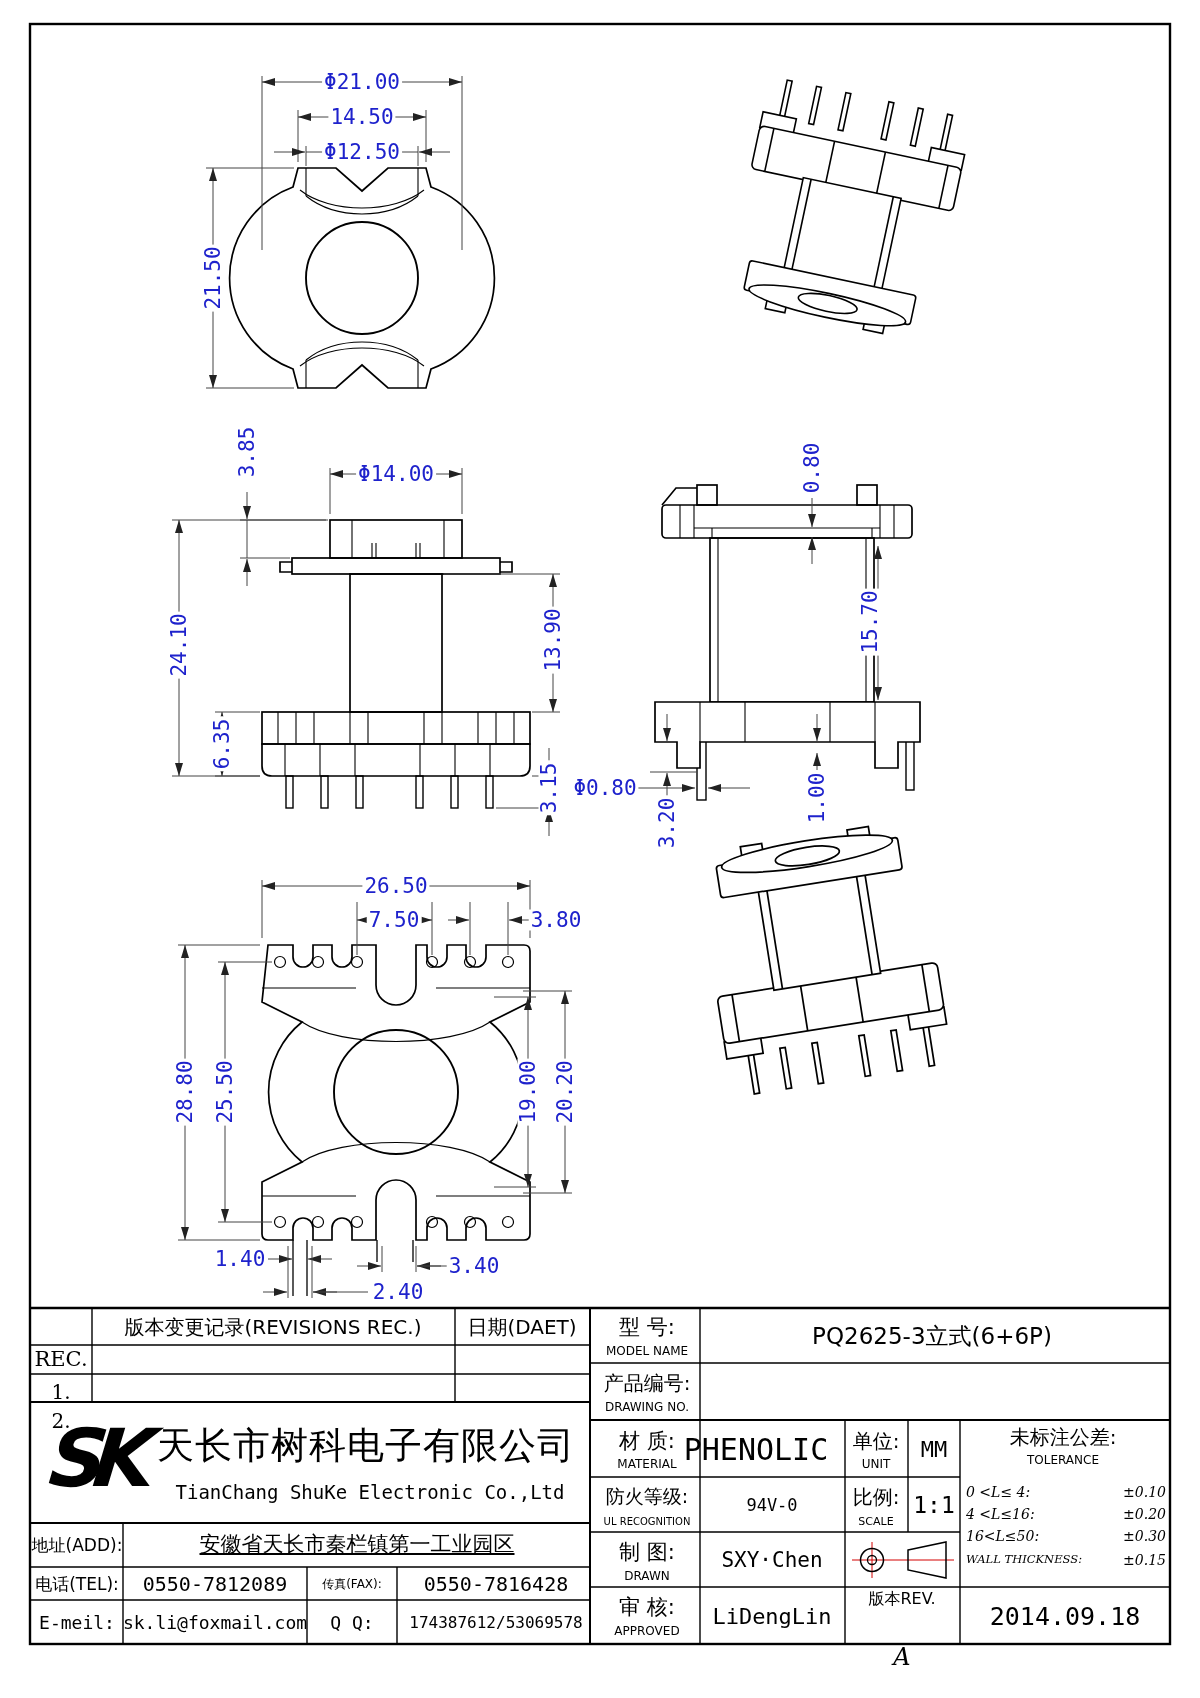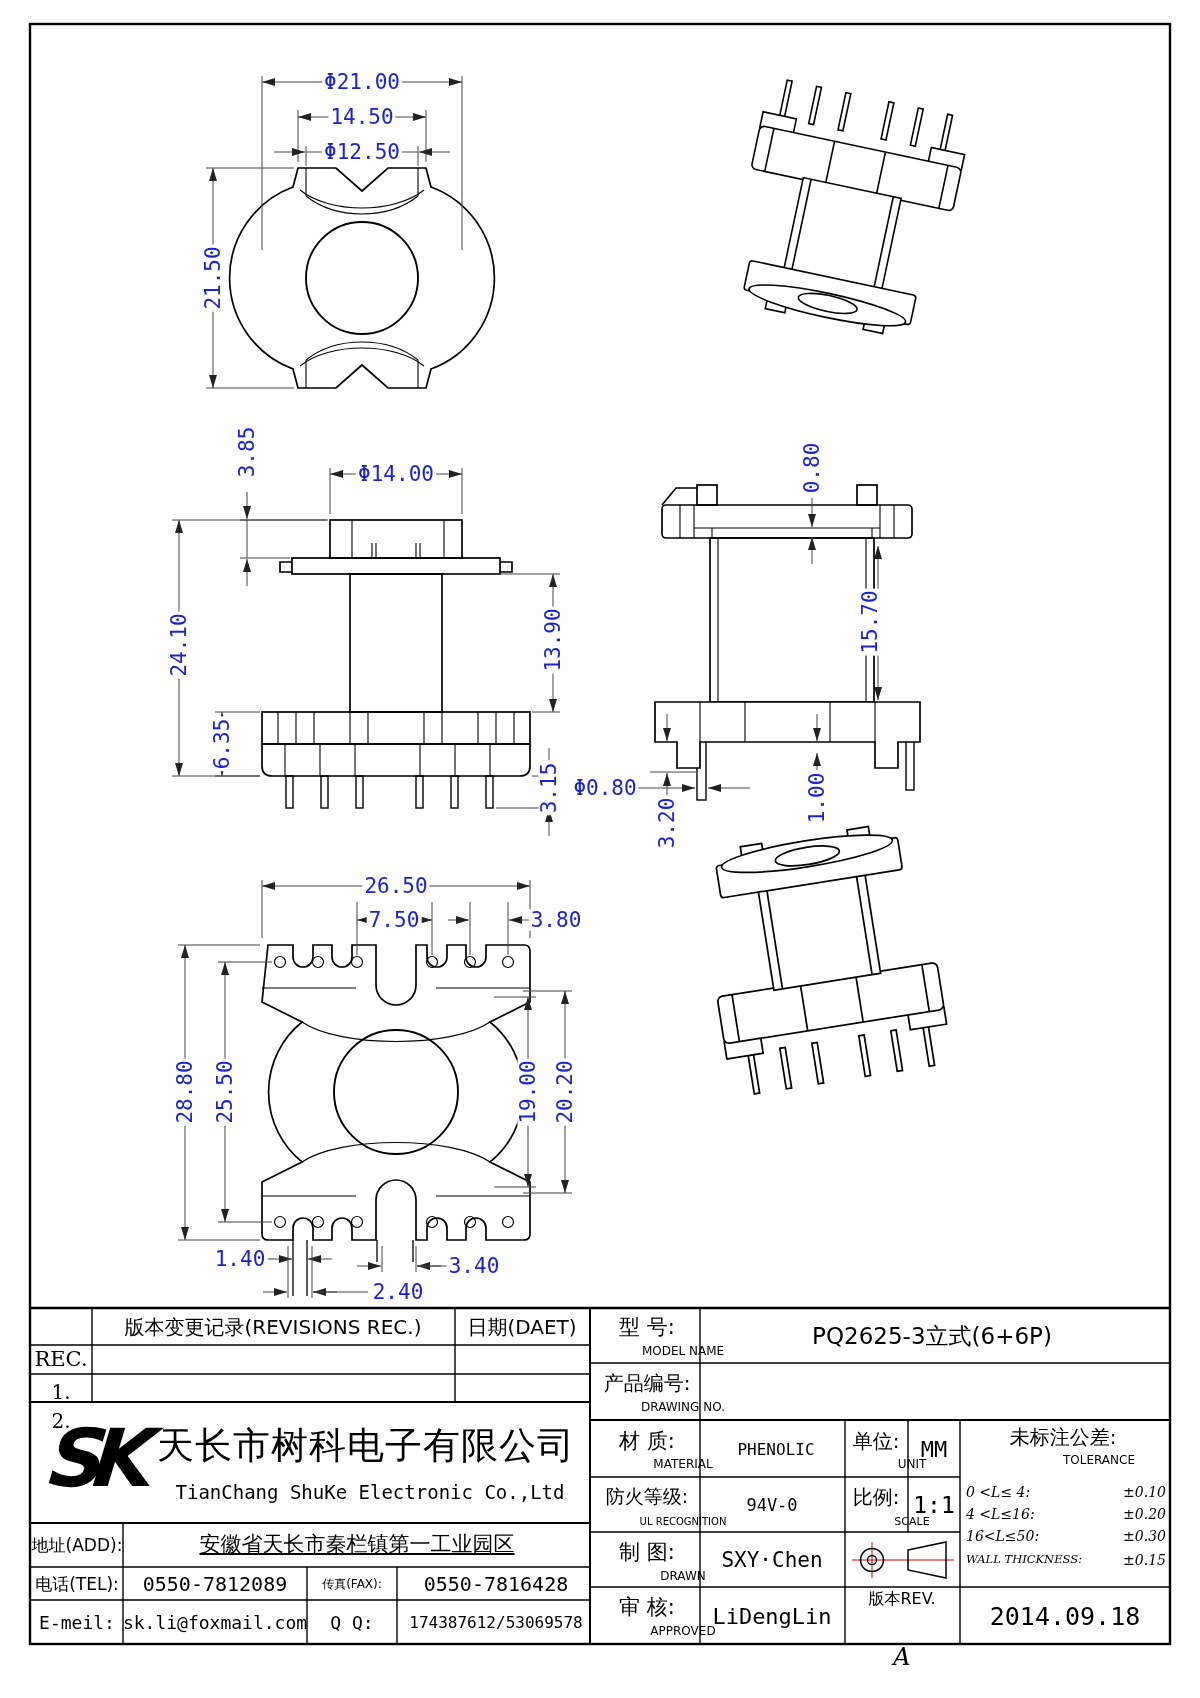--- a/index.html
+++ b/index.html
@@ -4,21 +4,21 @@
 <style>
   html,body{margin:0;padding:0;background:#fff;}
   body{width:1200px;height:1698px;position:relative;font-family:"DejaVu Sans",sans-serif;overflow:hidden;}
   svg{position:absolute;left:0;top:0;}
   .t{position:absolute;transform:translate(-50%,-50%);white-space:nowrap;color:#000;z-index:4;}
   .dim{color:#1e22cc;font-family:"DejaVu Sans Mono",monospace;font-size:21px;background:#fff;padding:0 2px;line-height:1;z-index:3;}
   .v{transform:translate(-50%,-50%) rotate(-90deg);}
   .mono{font-family:"DejaVu Sans Mono",monospace;}
   .serif{font-family:"DejaVu Serif",serif;margin-top:32px;}
   .lab{font-size:19px;}
-  .sub{font-size:12px;letter-spacing:0;margin-left:36px;}
+  .sub{font-size:12px;letter-spacing:0;}
   .logo{font-family:"DejaVu Sans",sans-serif;font-weight:bold;font-style:italic;font-size:80px;letter-spacing:-14px;transform:translate(-50%,-50%) skewX(-6deg);z-index:4;}
   .company{font-size:37px;letter-spacing:1px;font-family:Liberation Sans, sans-serif;}
   .tolrow{position:absolute;left:966px;width:200px;display:flex;justify-content:space-between;font-style:italic;font-family:"DejaVu Serif",serif;font-size:14px;z-index:4;}
   .u{text-decoration:underline;}
 </style>
 </head>
 <body>
 
 <svg width="1200" height="1698" viewBox="0 0 1200 1698">
   <defs>
@@ -361,21 +361,21 @@
 
 <span class="t" style="left:647px;top:1327px;font-size:21px">型  号:</span>
 <span class="t sub" style="left:647px;top:1351px">MODEL NAME</span>
 <span class="t" style="left:932px;top:1336px;font-size:23px">PQ2625-3立式(6+6P)</span>
 <span class="t" style="left:647px;top:1383px;font-size:20px">产品编号:</span>
 <span class="t sub" style="left:647px;top:1407px">DRAWING NO.</span>
 <span class="t" style="left:932px;top:1392px;font-size:22px"></span>
 
 <span class="t" style="left:647px;top:1441px;font-size:21px">材  质:</span>
 <span class="t sub" style="left:647px;top:1464px">MATERIAL</span>
-<span class="t mono" style="left:776px;top:1449px;font-size:16px">PHENOLIC</span>
+<span class="t mono" style="left:756px;top:1449px;font-size:30px">PHENOLIC</span>
 <span class="t" style="left:876px;top:1441px;font-size:20px">单位:</span>
 <span class="t sub" style="left:876px;top:1464px">UNIT</span>
 <span class="t mono" style="left:934px;top:1449px;font-size:22px">MM</span>
 
 <span class="t" style="left:647px;top:1497px;font-size:19px">防火等级:</span>
 <span class="t sub" style="left:647px;top:1521px;font-size:10px">UL RECOGNITION</span>
 <span class="t mono" style="left:772px;top:1505px;font-size:17px">94V-0</span>
 <span class="t" style="left:876px;top:1497px;font-size:20px">比例:</span>
 <span class="t sub" style="left:876px;top:1521px;font-size:11px">SCALE</span>
 <span class="t mono" style="left:934px;top:1505px;font-size:23px">1:1</span>

